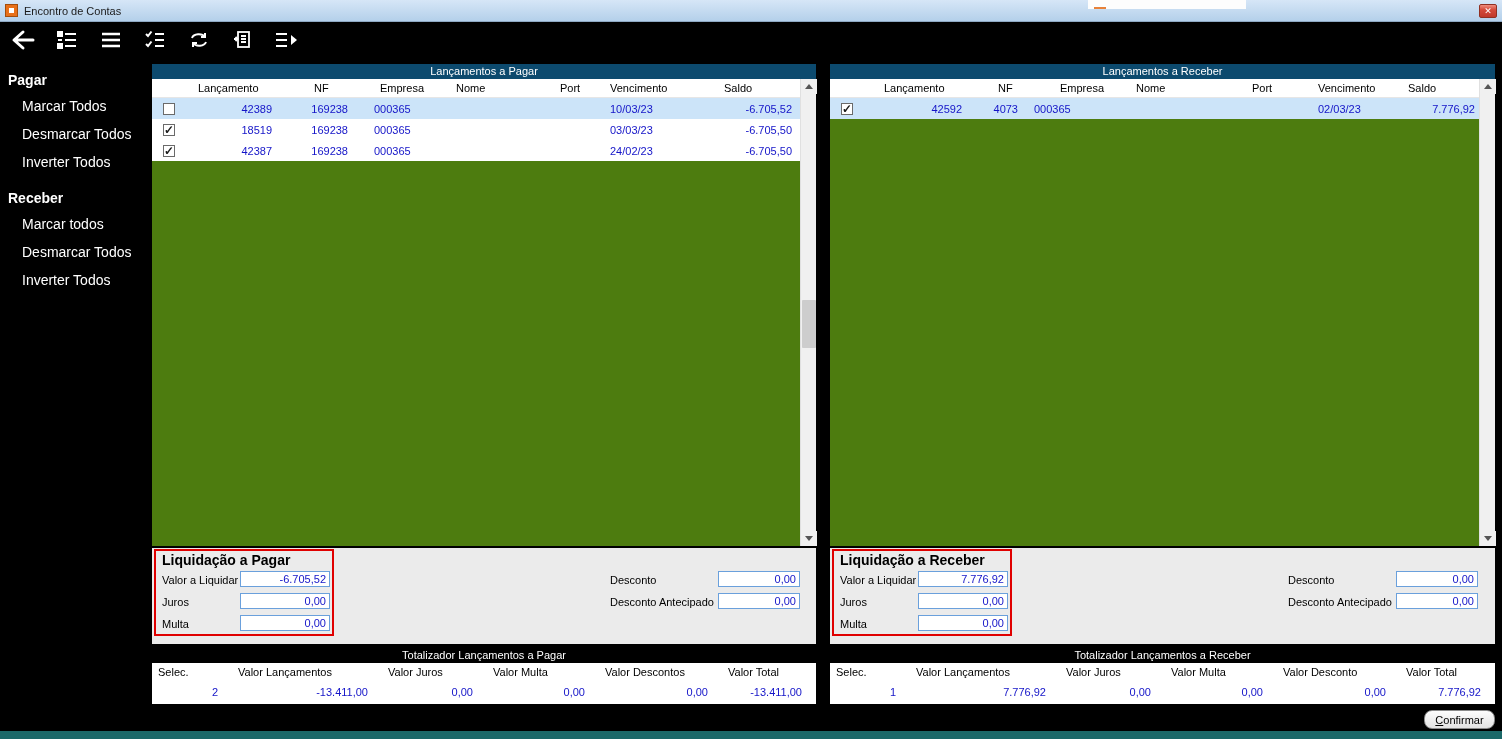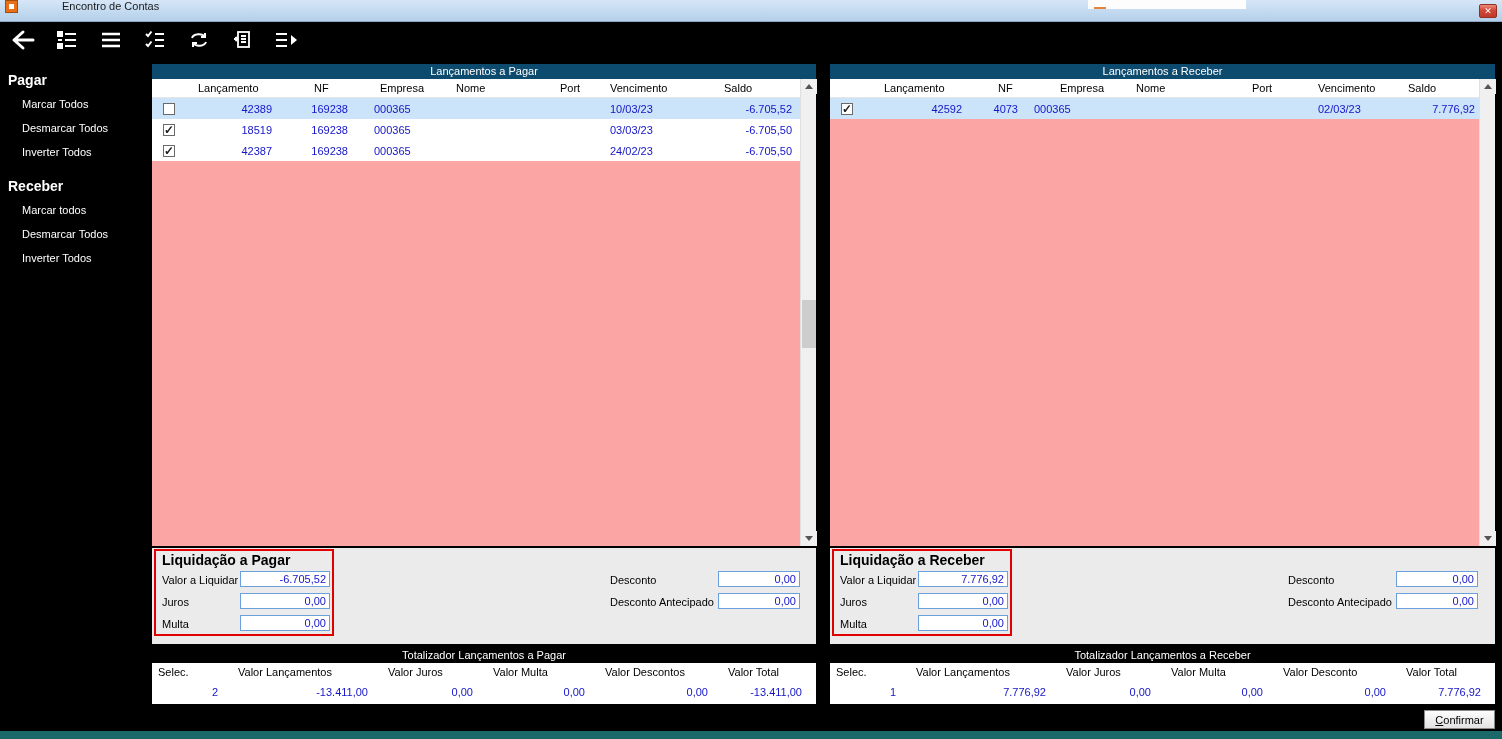--- a/index.html
+++ b/index.html
@@ -2,47 +2,47 @@
 <html><head>
 <meta charset="utf-8">
 <style>
   * { margin:0; padding:0; box-sizing:border-box; }
   body { font-family:"Liberation Sans", sans-serif; background:#444; }
   #app { position:relative; width:1502px; height:739px; background:#000; overflow:hidden; }
 
   
   .titlebar{position:absolute;left:0;top:0;width:1502px;height:22px;
     background:linear-gradient(#d6e6f7,#b4d0ea);border-bottom:1px solid #8fa9c4;
-    display:flex;align-items:flex-start;gap:38px;}
+    display:flex;align-items:center;}
   .app-icon{width:13px;height:13px;margin:0 6px 0 5px;background:#e8701a;border:1px solid #a34d0c;position:relative;}
   .app-icon::after{content:"";position:absolute;left:3px;top:3px;width:5px;height:5px;background:#fff;}
   .title-text{font-size:11px;color:#1a1a1a;}
   .artifact{position:absolute;left:1088px;top:0;width:158px;height:9px;background:#fdfdfd;}
   .artifact-orange{position:absolute;left:1094px;top:7px;width:12px;height:2px;background:#e8823a;}
   .close-btn{position:absolute;right:5px;top:4px;width:18px;height:14px;
     background:linear-gradient(#e express 0,#e05050,#b22  );
     background:linear-gradient(#ef8d7e,#d44a3a 40%,#c0392b);border:1px solid #903022;border-radius:2px;
     color:#fff;display:flex;align-items:center;justify-content:center;cursor:pointer;}
   .close-btn::before{content:"✕";font-size:9px;line-height:1;}
 
   
   .toolbar{position:absolute;left:0;top:22px;width:1502px;height:36px;background:#000;
     display:flex;align-items:center;gap:14px;padding-left:8px;}
   .tool{width:30px;height:28px;display:flex;align-items:center;justify-content:center;cursor:pointer;}
   .tool svg{display:block;}
 
   
   .sidebar{position:absolute;left:0;top:58px;width:150px;height:673px;background:#000;color:#fff;}
   .side-head{font-size:14px;font-weight:bold;padding:14px 0 4px 8px;}
-  .side-item{font-size:11px;padding:6px 0 6px 22px;cursor:pointer;}
+  .side-item{font-size:14px;padding:6px 0 6px 22px;cursor:pointer;}
 
   
   .panel{position:absolute;top:64px;}
   .panel-title{background:#0c4a6e;color:#fff;font-size:11px;height:15px;line-height:15px;text-align:center;}
-  .tablebox{position:absolute;top:15px;left:0;background:#fca5a5;}
+  .tablebox{position:absolute;top:15px;left:0;background:#4d7c0f;}
   .thead{display:flex;height:19px;align-items:center;border-bottom:1px solid #e6e6e6;background:#fff;}
   .th{font-size:11px;color:#000;padding-left:12px;white-space:nowrap;overflow:hidden;}
   .trow{display:flex;height:21px;align-items:center;background:#fff;font-size:11px;}
   .trow.selected{background:#cce4f9;}
   .cell{white-space:nowrap;overflow:hidden;}
   .num{text-align:right;padding-right:8px;}
   .blue{color:#1414c8;}
   .cb-wrap{display:flex;justify-content:center;align-items:center;}
   .cb{width:12px;height:12px;background:#fff;border:1px solid #6a6a6a;position:relative;cursor:pointer;}
   .cb.checked::after{content:"✓";position:absolute;left:0px;top:-2px;font-size:12px;font-weight:bold;color:#1a1a1a;}
@@ -84,21 +84,21 @@
   .t1{width:80px;} .t2{width:150px;} .t3{width:105px;} .t4{width:112px;} .t5{width:123px;} .t6{flex:1;}
 
   
   .saldo-box{position:absolute;left:1px;top:677px;width:143px;height:47px;border:2px solid #e00000;background:#000;}
   .saldo-label{font-size:13px;font-weight:bold;color:#fff;padding:2px 0 2px 5px;}
   .saldo-input{position:absolute;left:3px;top:21px;width:135px;height:17px;border:1px solid #888;background:#fff;
     font-family:"Liberation Sans",sans-serif;font-size:11px;color:#16166e;text-align:right;padding-right:3px;}
 
   
   .btn-confirm{position:absolute;left:1424px;top:710px;width:71px;height:19px;
-    background:linear-gradient(#fdfdfd,#e2e2e2);border:1px solid #8a8a8a;border-radius:0;
+    background:linear-gradient(#fdfdfd,#e2e2e2);border:1px solid #8a8a8a;border-radius:8px;
     font-family:"Liberation Sans",sans-serif;font-size:11px;color:#000;cursor:pointer;}
   .btn-confirm::first-letter{text-decoration:underline;}
   .statusbar{position:absolute;left:0;top:731px;width:1502px;height:8px;background:#1b6868;}
 </style>
 </head>
 <body>
 
 <div id="app">
 
   <div class="titlebar">

